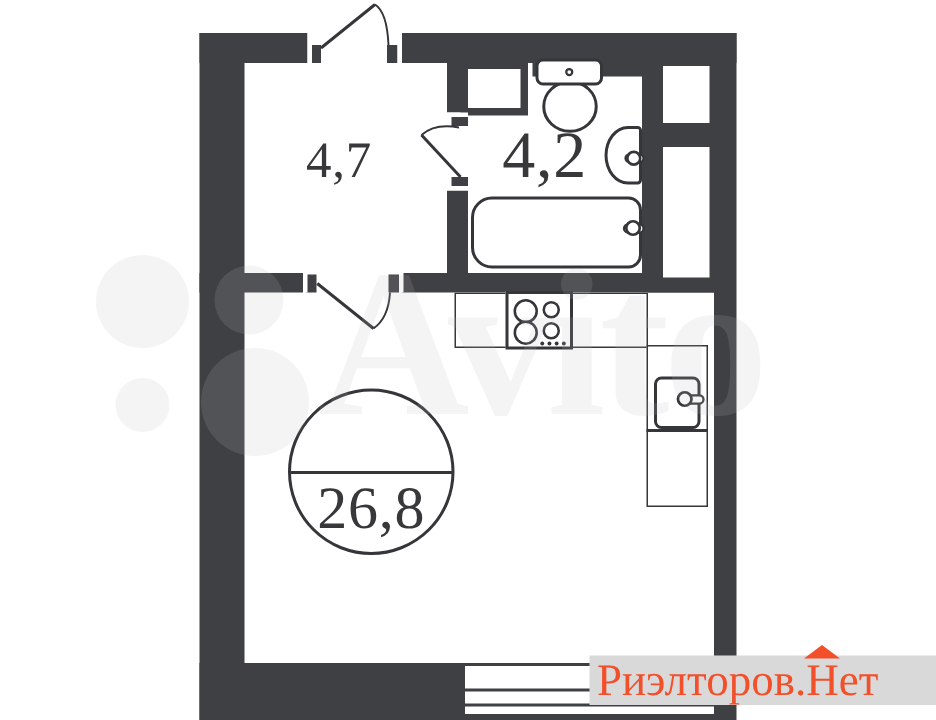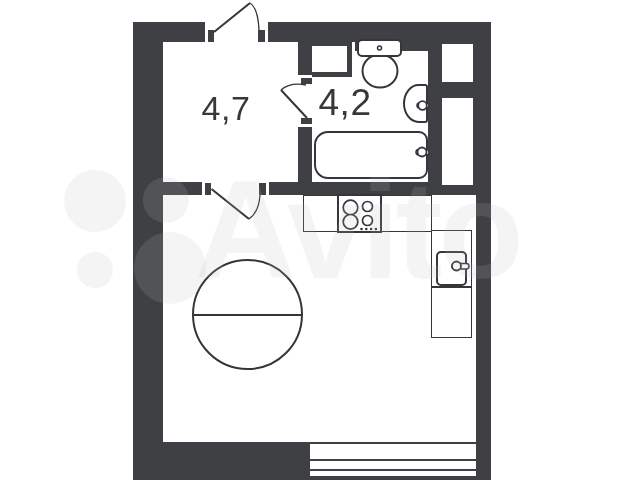--- a/index.html
+++ b/index.html
@@ -3,35 +3,35 @@
 <meta charset="utf-8">
 <style>
   :root{
     --wall:#3e4043; --line:#35363a; --label:#38383a;
     --wm-accent:#f1502a; --wm-band:#d9d9d9;
   }
   *{box-sizing:border-box;margin:0;padding:0}
   body{background:#fff}
   #canvas{
     position:relative;width:624px;height:480px;background:#fff;
-    font-family:Liberation Sans, sans-serif;overflow:hidden;
+    font-family:Liberation Serif, serif;overflow:hidden;
   }
   .wall{position:absolute;background:var(--wall)}
   .cut{position:absolute;background:#fff}
   .box{position:absolute;background:#fff;border:2px solid var(--line)}
   .thinbox{position:absolute;background:#fff;border:1.5px solid var(--line)}
   .lineb{position:absolute;background:var(--line)}
   .label{position:absolute;display:flex;align-items:center;justify-content:center;
          color:var(--label);letter-spacing:0.5px}
   .unit-circle{position:absolute;background:#fff;border:2px solid var(--line);border-radius:50%}
   svg.fixlayer{position:absolute;left:0;top:0;pointer-events:none}
   .sline{stroke:var(--line);fill:none}
   .sfill{stroke:var(--line);fill:#fff}
   .wm-circle{position:absolute;border-radius:50%;background:rgba(185,185,185,0.16)}
-  .wm-logo-text{position:absolute;left:195px;top:160px;font-size:140px;font-weight:bold;
+  .wm-logo-text{position:absolute;left:212px;top:160px;font-size:140px;font-weight:bold;
       line-height:1;letter-spacing:-4px;color:rgba(185,185,185,0.16);white-space:nowrap}
   .wm-band{position:absolute;left:393px;top:437px;width:231px;height:33px;
       background:var(--wm-band);display:flex;align-items:center;padding-left:5px}
   .wm-band-text{font-size:30px;line-height:30px;color:var(--wm-accent);white-space:nowrap}
   .rn-n{position:relative;display:inline-block}
   .roof{position:absolute;left:50%;top:-9px;transform:translateX(-50%);
       width:0;height:0;border-left:12px solid transparent;border-right:12px solid transparent;
       border-bottom:9px solid var(--wm-accent)}
 </style>
 </head>
@@ -83,24 +83,25 @@
   <div class="thinbox" style="left:303px;top:195px;width:129px;height:37px"></div>
   <div class="box" style="left:337px;top:194px;width:45px;height:39px"></div>
   <div class="thinbox" style="left:431px;top:230px;width:41px;height:108px"></div>
   <div class="lineb" style="left:431px;top:286px;width:41px;height:1.8px"></div>
   <div class="box" style="left:436px;top:251px;width:31px;height:35px;border-radius:5px"></div>
 
   <div class="box" style="left:403px;top:84px;width:25px;height:39px;border-radius:16px 3px 3px 16px / 20px 3px 3px 20px"></div>
   <div class="box" style="left:314px;top:131px;width:114px;height:48px;border-radius:14px 9px 9px 14px"></div>
 
   <div class="label" style="left:186px;top:90px;width:80px;height:36px;font-size:34px">4,7</div>
-  <div class="label" style="left:305px;top:85px;width:80px;height:36px;font-size:37px">4,2</div>
+  <div class="label" style="left:323px;top:85px;width:80px;height:36px;font-size:44px">4,2</div>
 
   <div class="unit-circle" style="left:192px;top:259px;width:111px;height:111px"></div>
   <div class="lineb" style="left:193px;top:314px;width:109px;height:1.8px"></div>
+  <div class="label" style="left:192px;top:316px;width:111px;height:44px;font-size:40px">26,8</div>
 
   <svg class="fixlayer" width="624" height="480" viewBox="0 0 624 480">
 
     <g>
       <path class="sline" d="M214,32 L250,3" stroke-width="2"></path>
       <path class="sline" d="M250,3 Q258,8 259,30" stroke-width="1.3"></path>
     </g>
 
     <g>
       <path class="sline" d="M211.5,189 L249,219" stroke-width="2"></path>
@@ -146,14 +147,17 @@
   </svg>
 
   <div>
     <div class="wm-circle" style="left:64px;top:170px;width:62px;height:62px"></div>
     <div class="wm-circle" style="left:143px;top:177px;width:46px;height:46px"></div>
     <div class="wm-circle" style="left:77px;top:252px;width:36px;height:36px"></div>
     <div class="wm-circle" style="left:134px;top:232px;width:72px;height:72px"></div>
     <div class="wm-logo-text">Avito</div>
   </div>
 
+  <div class="wm-band">
+    <span class="wm-band-text"><span>Риэлторов.</span><span class="rn-n"><span class="roof"></span><span>Н</span></span><span>ет</span></span>
+  </div>
 
 </div>
 
 </body></html>

